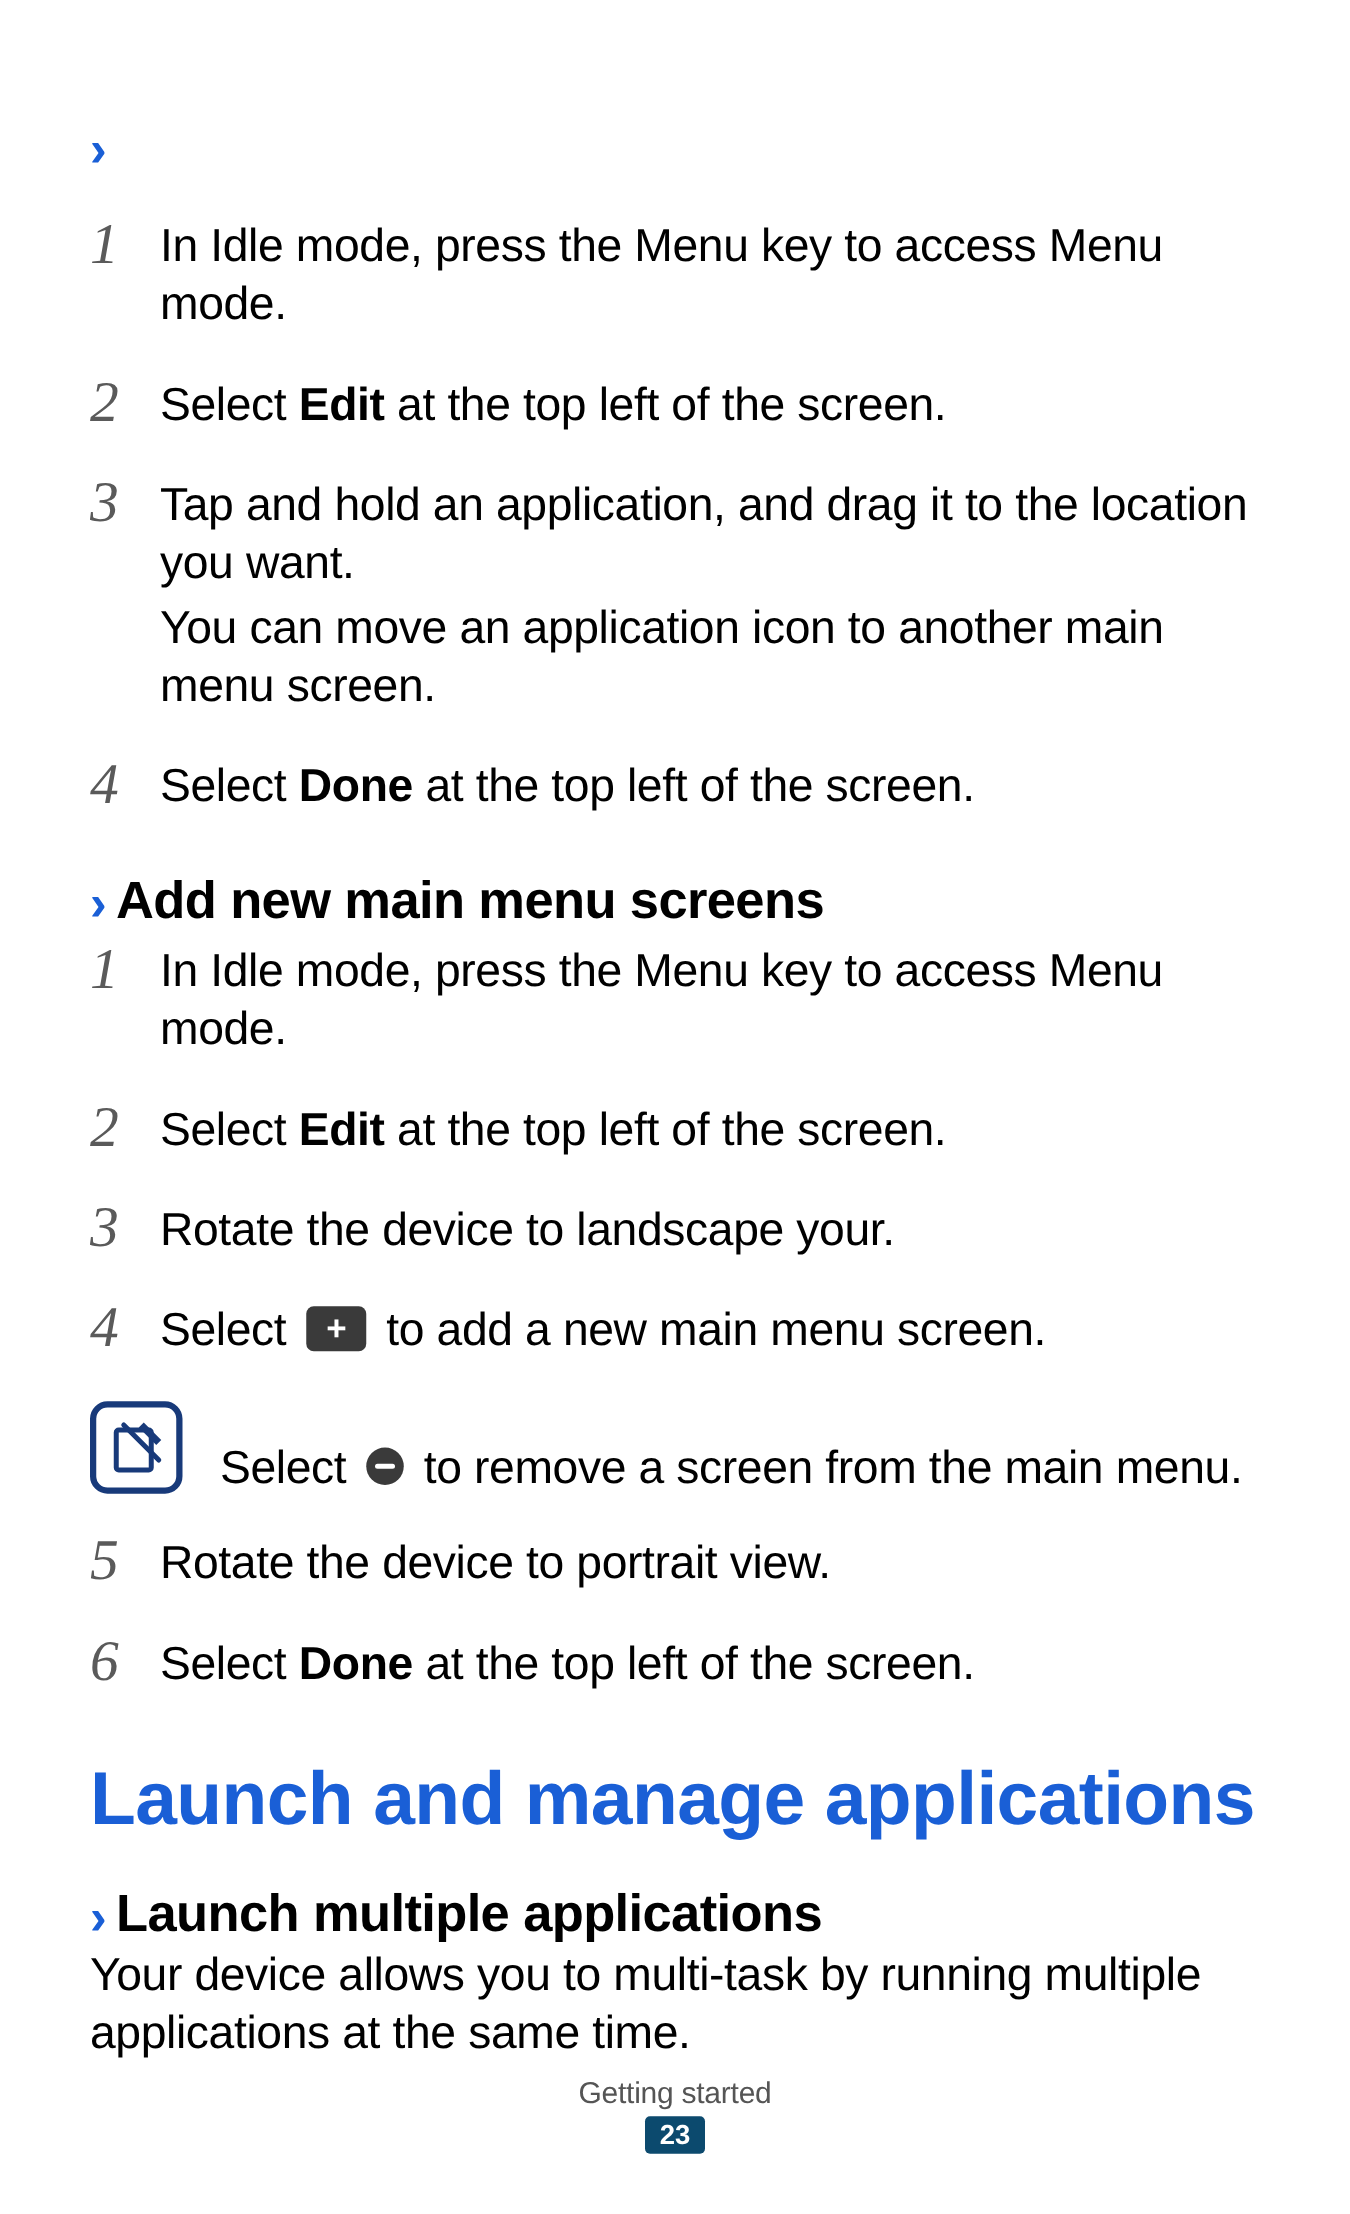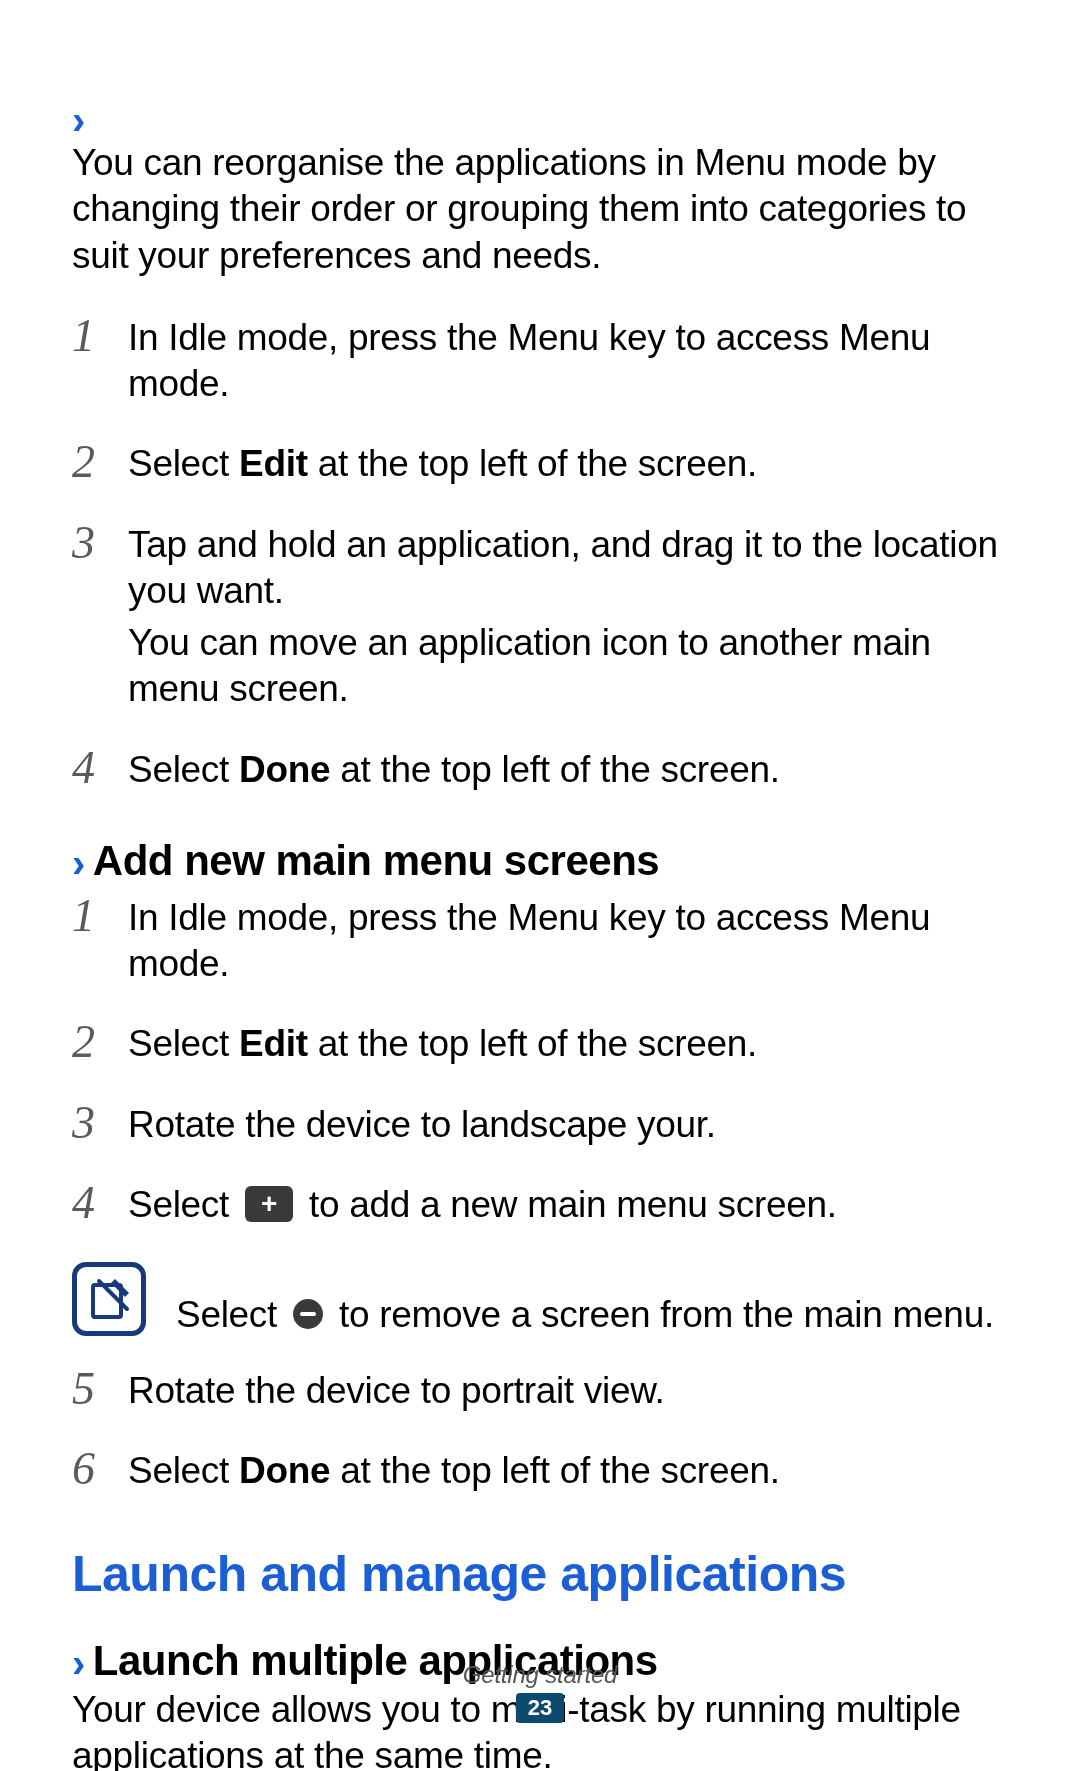--- a/index.html
+++ b/index.html
@@ -125,36 +125,35 @@
     top: 50%;
     height: 4px;
     margin-top: -2px;
     background: #ffffff;
     border-radius: 2px;
   }
 
   h1.main-heading {
     color: #1a5fd6;
     font-weight: 700;
-    font-size: 50px;
+    font-size: 60px;
     margin-top: 50px;
     margin-bottom: 34px;
     letter-spacing: -0.5px;
   }
 
   .sec2 { margin-top: 44px; }
 
   .footer {
     position: absolute;
     left: 0; right: 0;
     bottom: 48px;
     text-align: center;
   }
   .footer-label {
-    font-style: italic;
     font-size: 24px;
     color: #555555;
     letter-spacing: -0.2px;
   }
   .page-badge {
     display: inline-flex;
     margin-top: 4px;
     background: #0c4a6e;
     color: #ffffff;
     width: 48px;
@@ -169,21 +168,20 @@
   svg { display: block; }
 </style>
 </head>
 <body>
 
 <div class="page">
 
   <div class="section-heading">
     <span class="chevron">›</span>
   </div>
-  <p class="body-text">You can reorganise the applications in Menu mode by changing their order or grouping them into categories to suit your preferences and needs.</p>
 
   <ol class="steps">
     <li>
       <span class="step-num">1</span>
       <span class="step-body">In Idle mode, press the Menu key to access Menu mode.</span>
     </li>
     <li>
       <span class="step-num">2</span>
       <span class="step-body">
         <span>Select </span><strong class="kw">Edit</strong><span> at the top left of the screen.</span>

